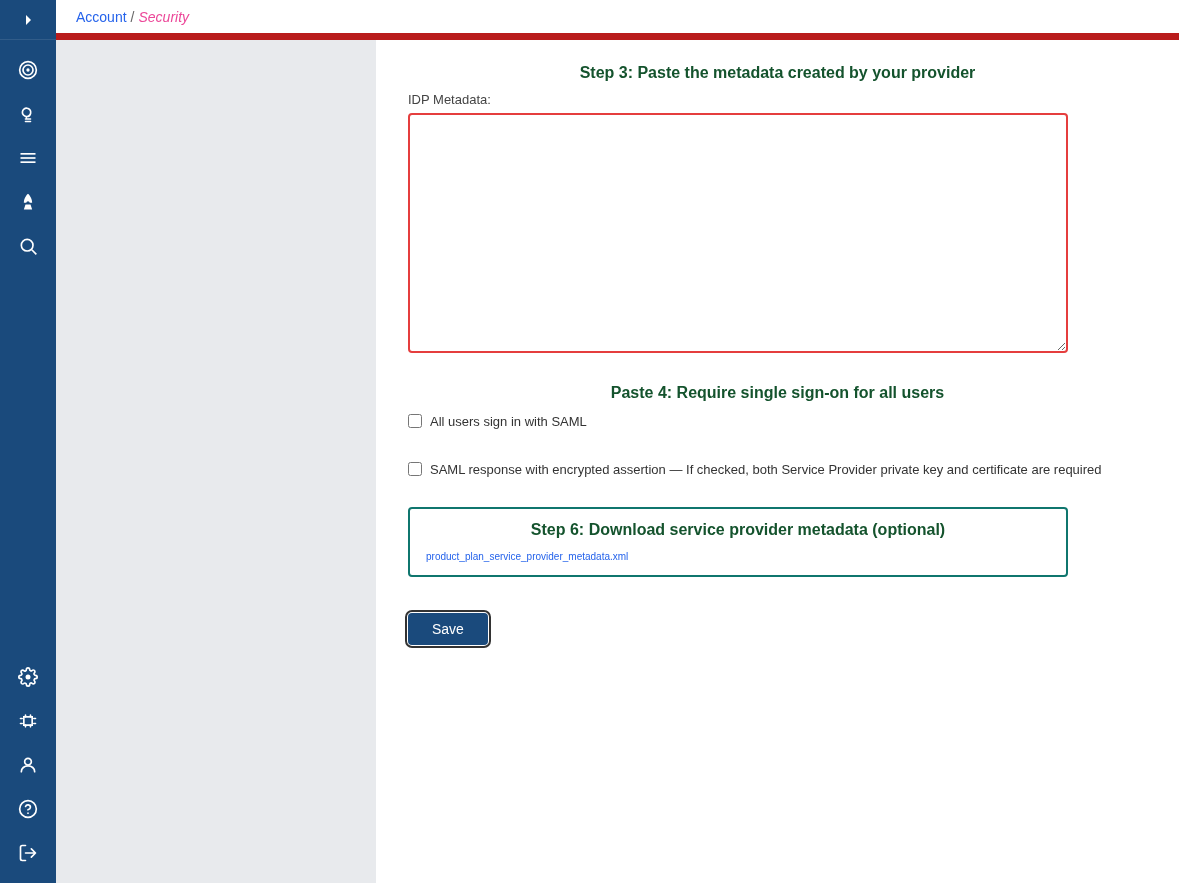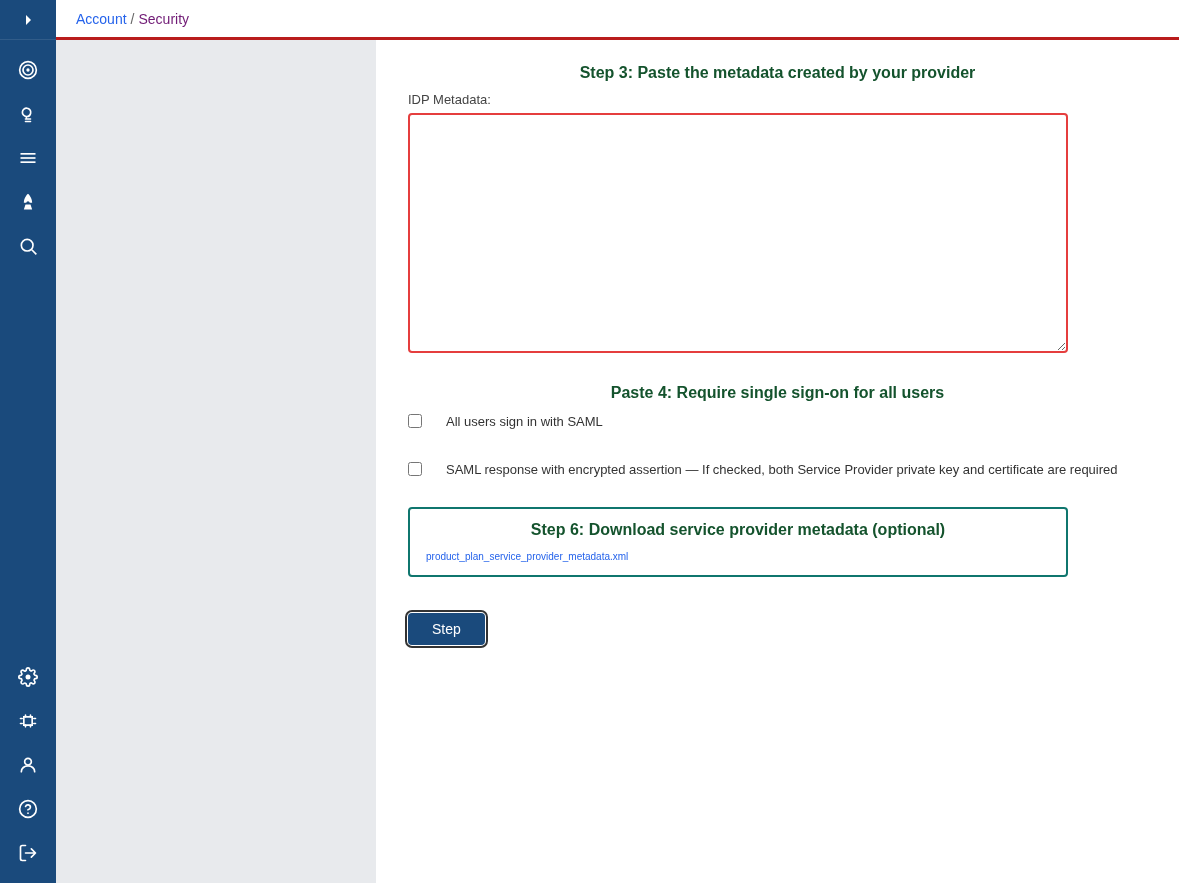--- a/index.html
+++ b/index.html
@@ -54,40 +54,40 @@
     .main-area {
       display: flex;
       flex-direction: column;
       flex: 1;
       height: 100%;
     }
 
     
     .header {
       background: white;
-      border-bottom: 3px solid #b91c1c;
+      border-bottom: 7px solid #b91c1c;
       padding: 0 20px;
       height: 40px;
       display: flex;
       align-items: center;
       flex-shrink: 0;
     }
     .breadcrumb {
       display: flex;
       align-items: center;
       gap: 4px;
       font-size: 14px;
     }
     .breadcrumb-link {
       color: #2563eb;
       cursor: pointer;
       text-decoration: none;
     }
     .breadcrumb-separator { color: #666; }
-    .breadcrumb-current { color: #701a75; font-weight: 500; }
+    .breadcrumb-current { color: #ec4899; font-weight: 500; font-style: italic; }
 
     
     .content-layout {
       display: flex;
       flex: 1;
       overflow: hidden;
     }
     .left-panel {
       width: 320px;
       background: #e8eaed;
@@ -125,21 +125,21 @@
       border-radius: 4px;
       padding: 8px;
       font-size: 13px;
       resize: vertical;
       outline: none;
     }
 
     .checkbox-row {
       display: flex;
       align-items: flex-start;
-      gap: 24px;
+      gap: 8px;
       margin-top: 4px;
     }
     .checkbox-row input[type="checkbox"] {
       margin-top: 2px;
       width: 14px;
       height: 14px;
       cursor: pointer;
       flex-shrink: 0;
     }
     .checkbox-label { font-size: 13px; color: #333; line-height: 1.5; }
@@ -286,18 +286,18 @@
 
       <div class="step-section">
         <div class="step6-box">
           <div class="step-title">Step 6: Download service provider metadata (optional)</div>
           <a class="download-link" href="#">product_plan_service_provider_metadata.xml</a>
         </div>
       </div>
 
 
       <div>
-        <button class="save-btn">Step</button>
+        <button class="save-btn">Save</button>
       </div>
 
     </div>
   </div>
 </div>
 
 </body></html>

